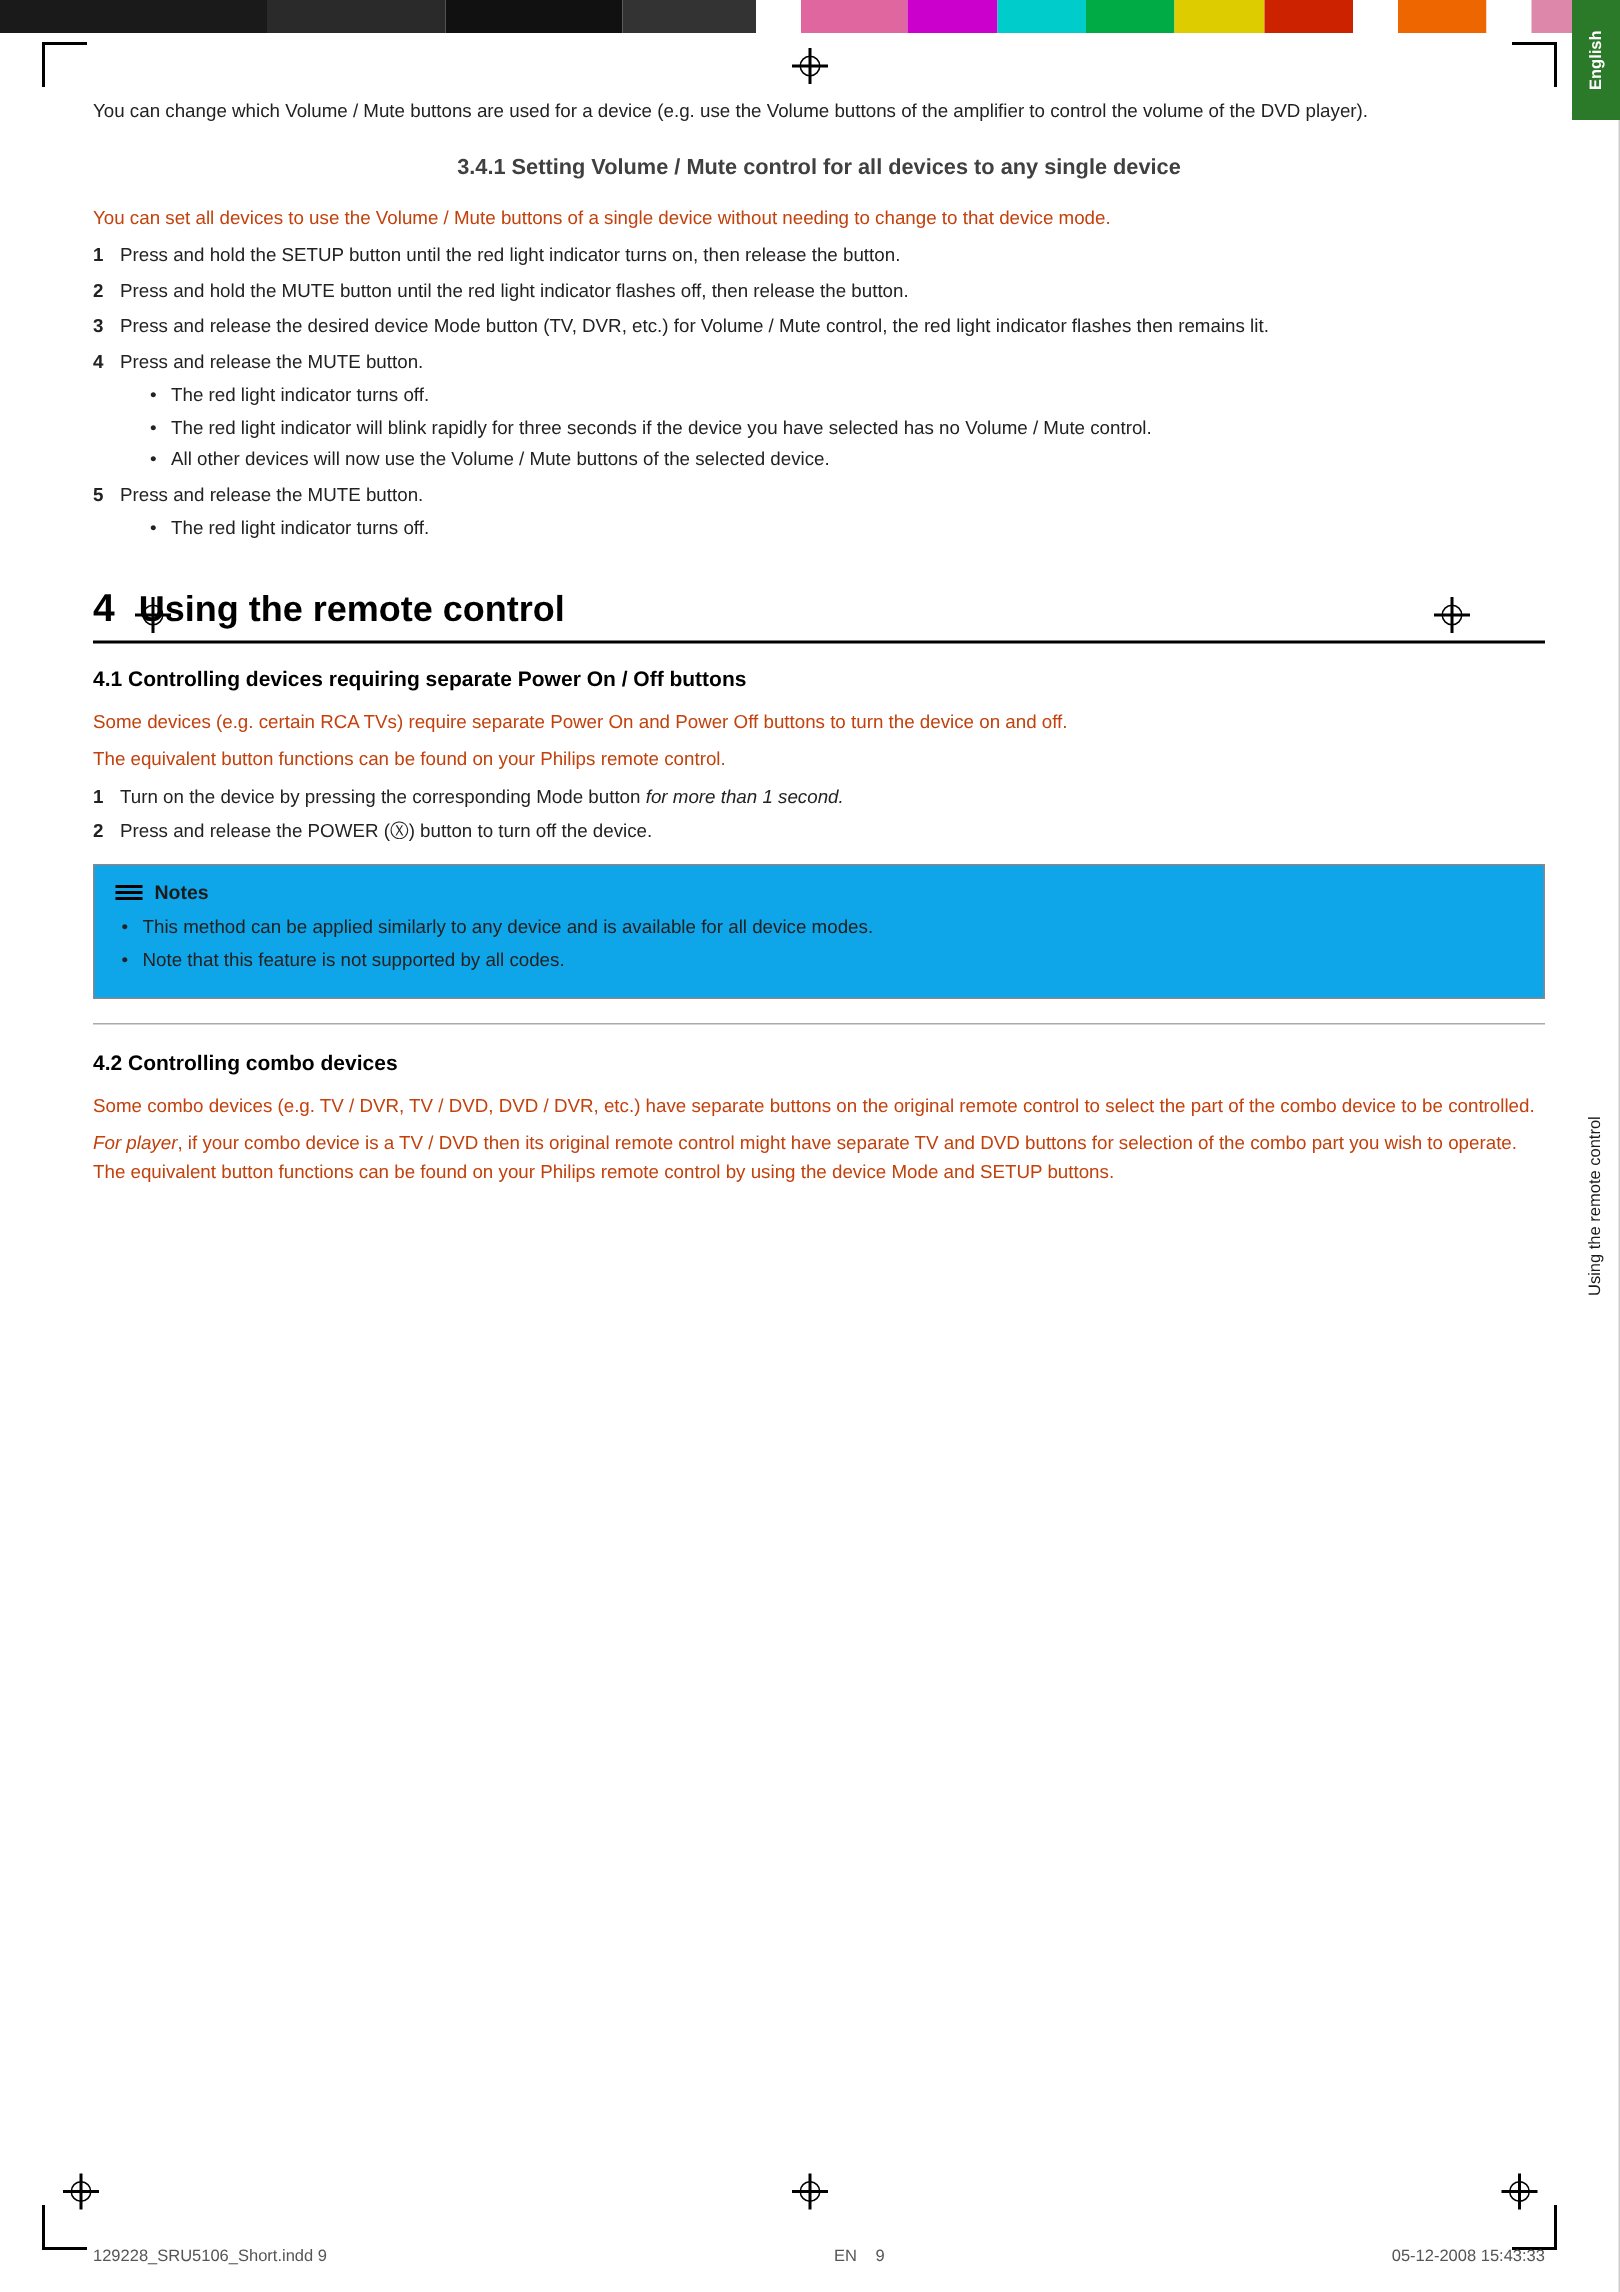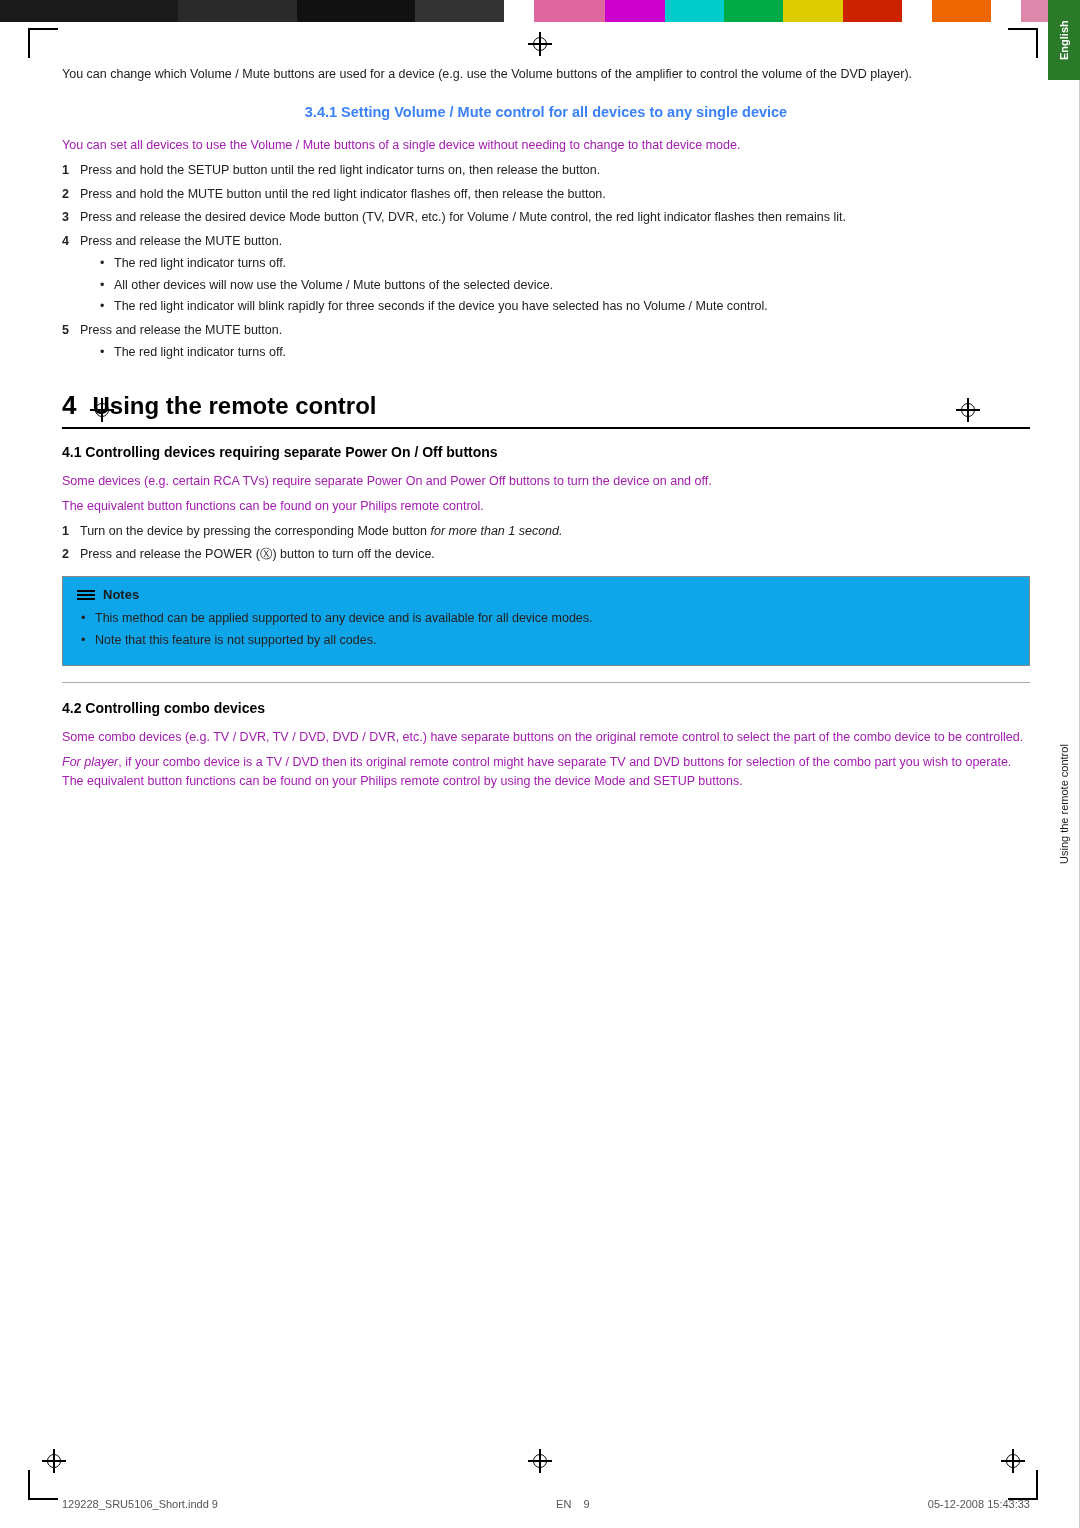--- a/index.html
+++ b/index.html
@@ -103,28 +103,28 @@
       color: #222;
       margin-bottom: 18px;
     }
 
     
     .section-heading-center {
       text-align: center;
       font-size: 14.5px;
       font-weight: bold;
       margin-bottom: 14px;
-      color: #3b82f6;
+      color: #404040;
       line-height: 1.4;
     }
 
     .body-text {
       font-size: 12.5px;
       line-height: 1.5;
-      color: #a21caf;
+      color: #c2410c;
       margin-bottom: 6px;
     }
 
     .numbered-list {
       list-style: none;
       padding: 0;
       margin: 0 0 8px 0;
     }
     .numbered-list li {
       font-size: 12.5px;
@@ -300,22 +300,22 @@
     </li>
     <li>
       <span class="num">3</span>
       <span>Press and release the desired device Mode button (TV, DVR, etc.) for Volume / Mute control, the red light indicator flashes then remains lit.</span>
     </li>
     <li>
       <span class="num">4</span>
       <span>Press and release the MUTE button.</span>
       <ul class="bullet-list">
         <li>The red light indicator turns off.</li>
+        <li>The red light indicator will blink rapidly for three seconds if the device you have selected has no Volume / Mute control.</li>
         <li>All other devices will now use the Volume / Mute buttons of the selected device.</li>
-        <li>The red light indicator will blink rapidly for three seconds if the device you have selected has no Volume / Mute control.</li>
       </ul>
     </li>
     <li>
       <span class="num">5</span>
       <span>Press and release the MUTE button.</span>
       <ul class="bullet-list">
         <li>The red light indicator turns off.</li>
       </ul>
     </li>
   </ol>
@@ -354,21 +354,21 @@
       <span>Press and release the POWER (Ⓧ) button to turn off the device.</span>
     </li>
   </ol>
 
   <div class="notes-box">
     <div class="notes-header">
       <span class="notes-icon"></span>
       <span>Notes</span>
     </div>
     <ul class="bullet-list" style="margin-left:4px;">
-      <li>This method can be applied supported to any device and is available for all device modes.</li>
+      <li>This method can be applied similarly to any device and is available for all device modes.</li>
       <li>Note that this feature is not supported by all codes.</li>
     </ul>
   </div>
 
   <hr class="section-divider">
   <h3 class="section-heading">4.2   Controlling combo devices</h3>
 
   <p class="body-text">Some combo devices (e.g. TV / DVR, TV / DVD, DVD / DVR, etc.) have separate buttons on the original remote control to select the part of the combo device to be controlled.</p>
   <p class="body-text">
     <span class="italic">For player</span><span>, if your combo device is a TV / DVD then its original remote control might have separate TV and DVD buttons for selection of the combo part you wish to operate. The equivalent button functions can be found on your Philips remote control by using the device Mode and SETUP buttons.</span>

